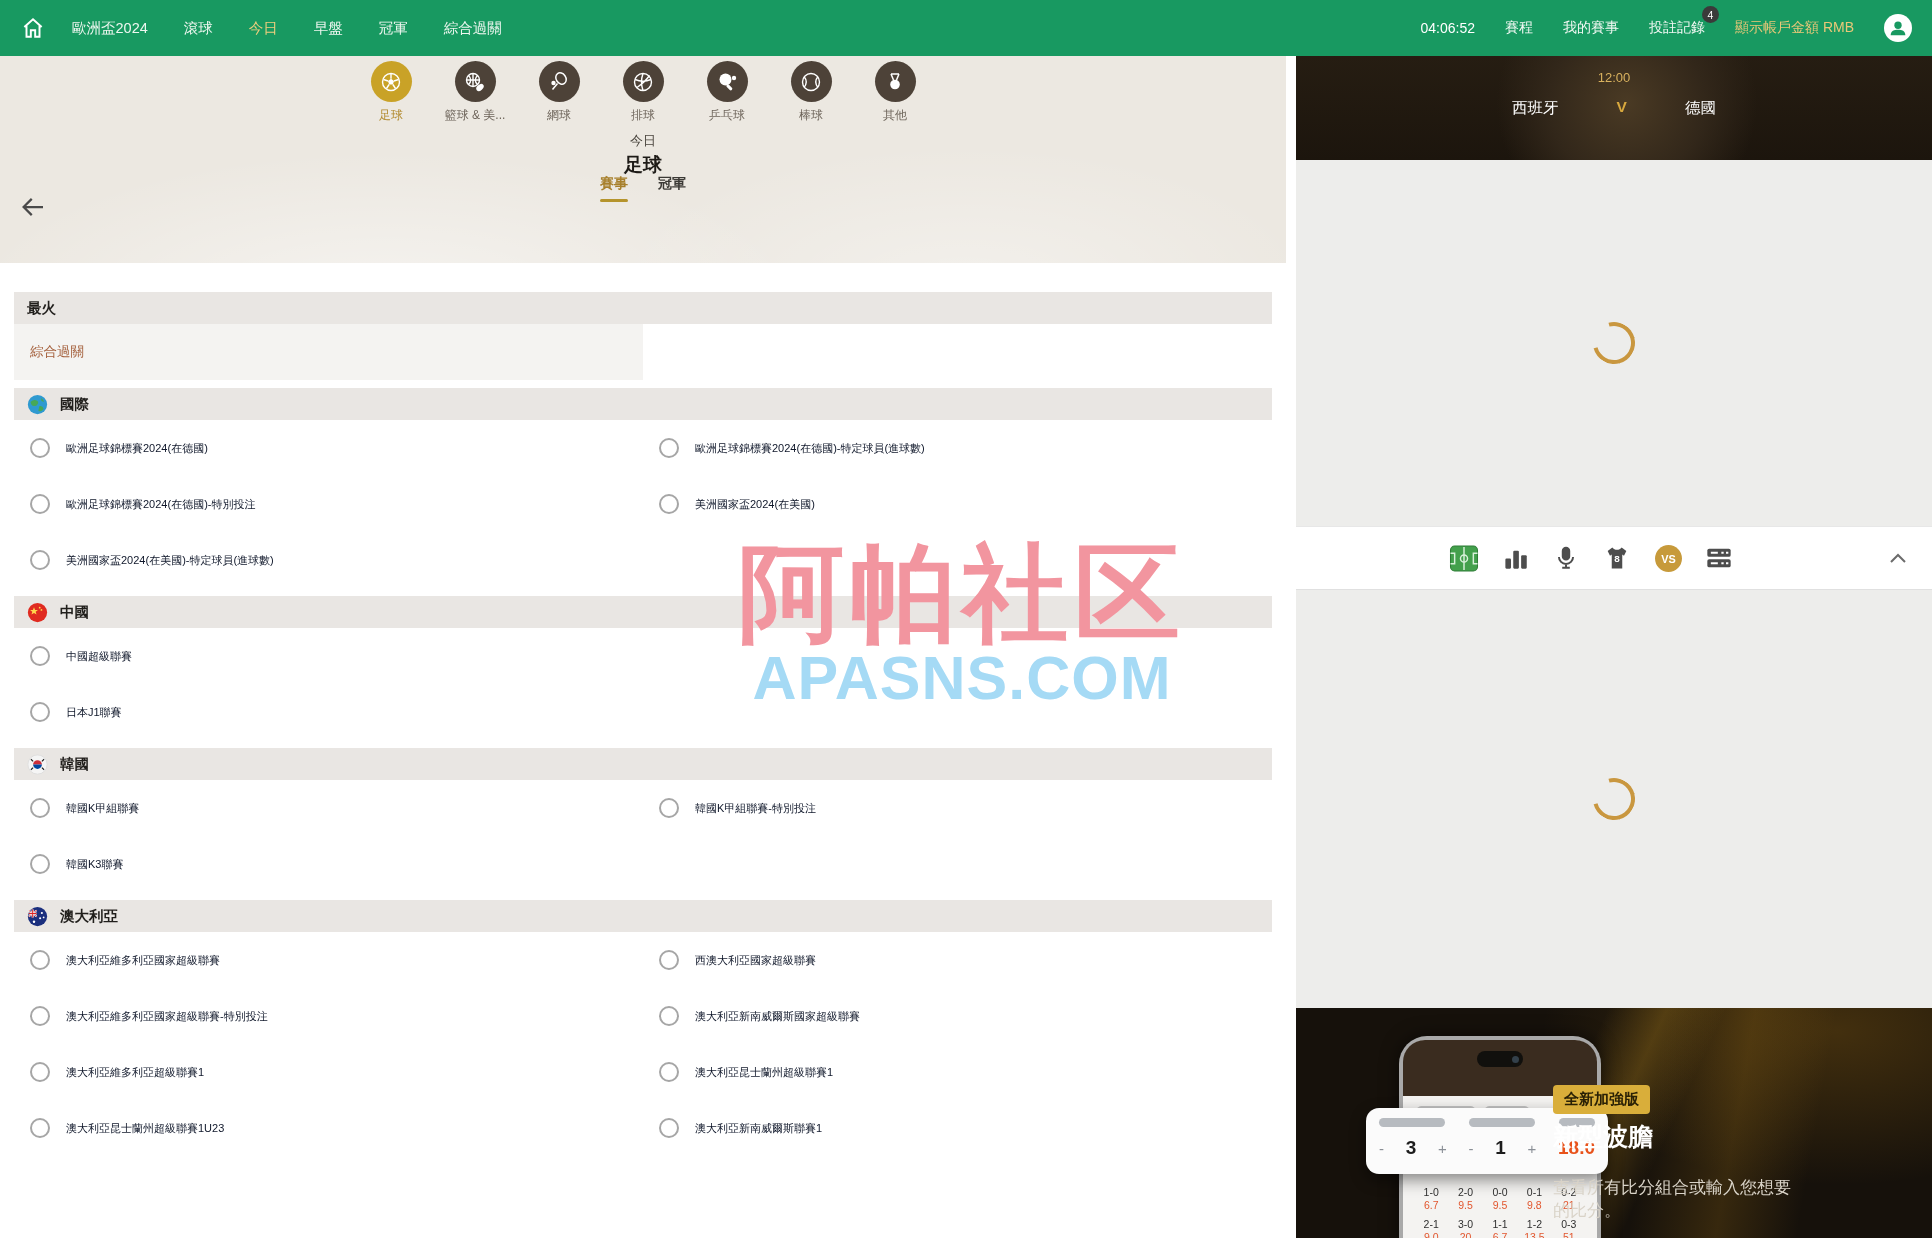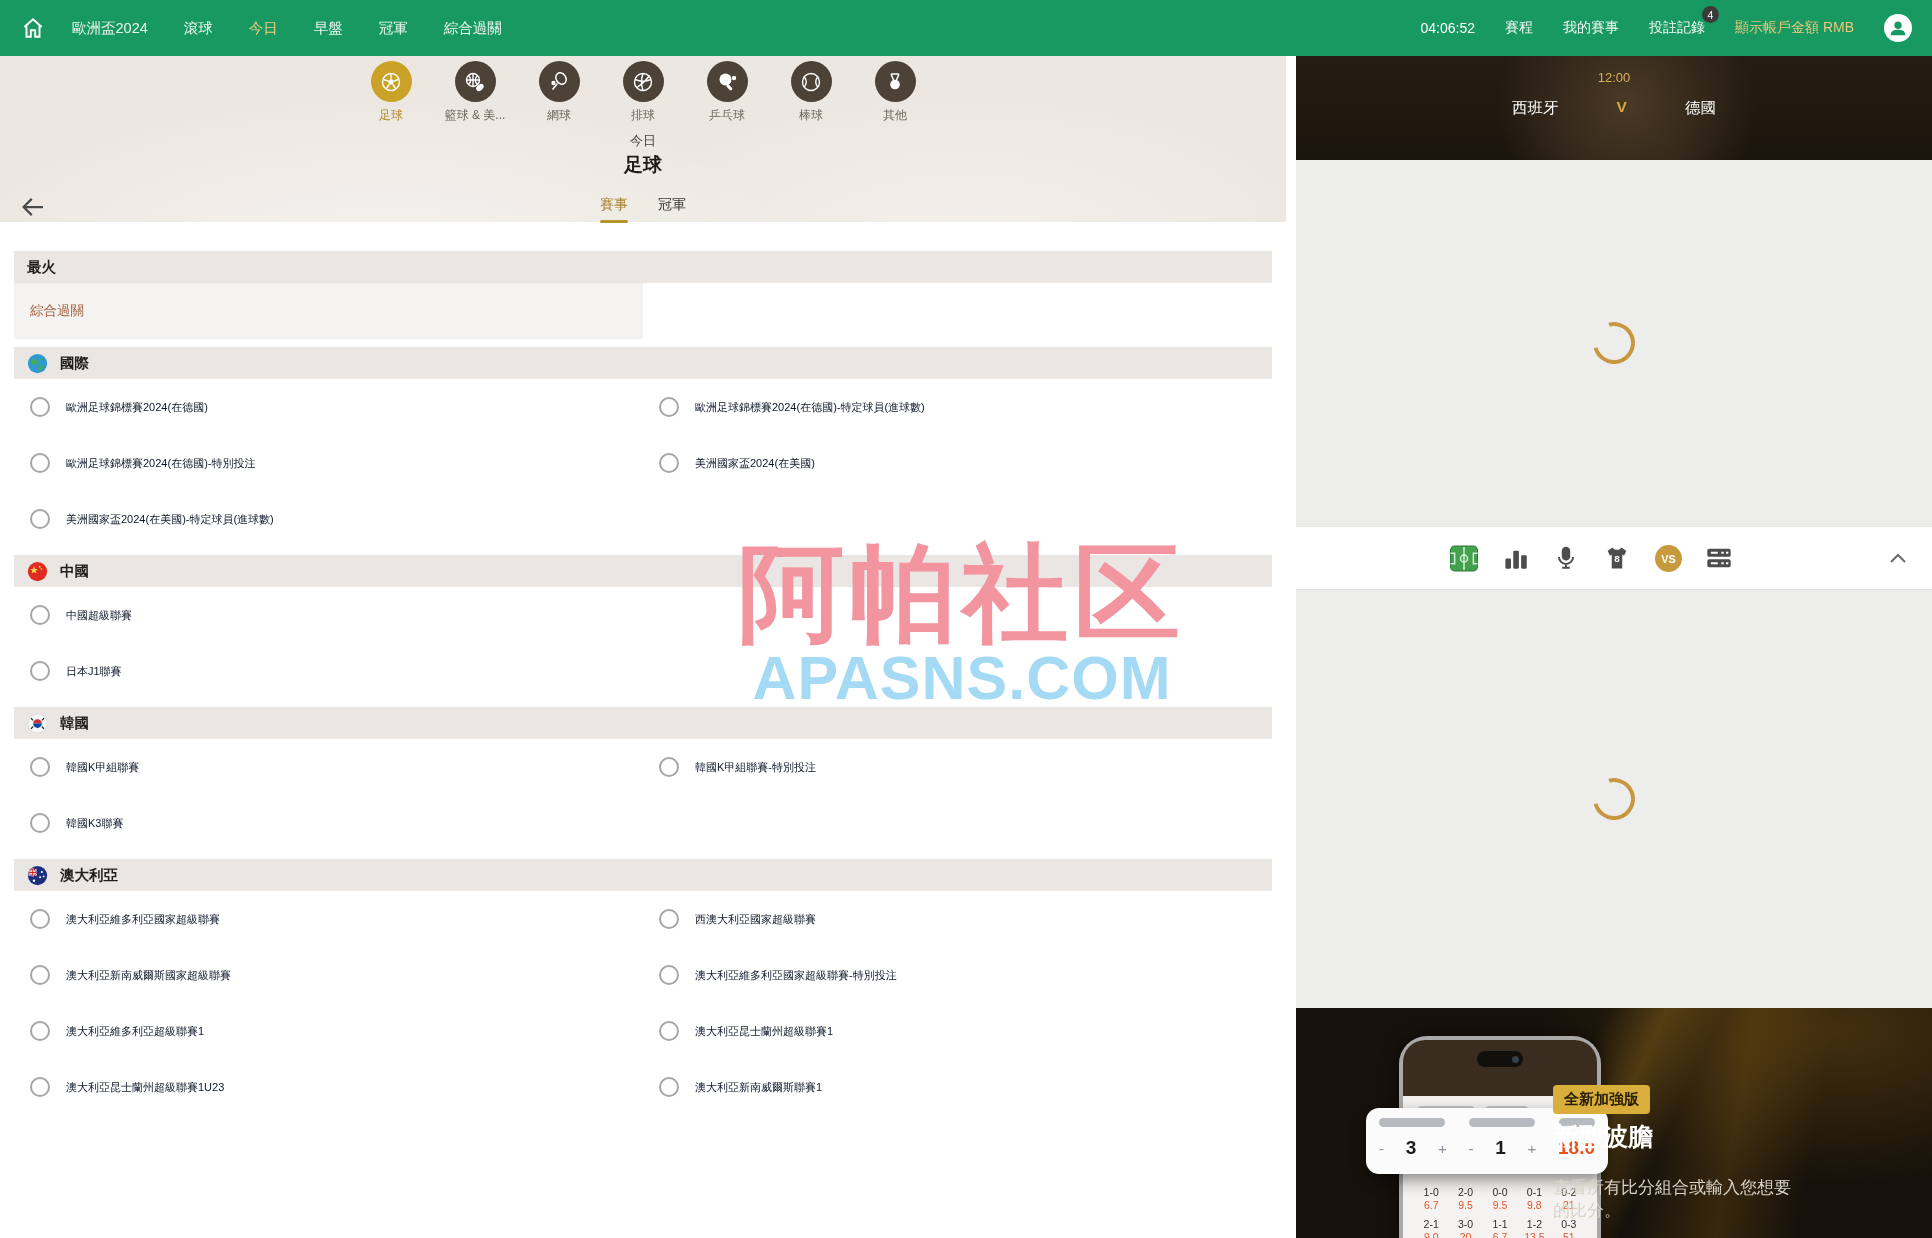--- a/index.html
+++ b/index.html
@@ -21,37 +21,37 @@
   .nav-balance { color:#e9c878; cursor:pointer; }
   .nav-avatar { width:28px; height:28px; border-radius:50%; background:#fff; display:flex; align-items:center; justify-content:center; cursor:pointer; }
 
   
   .main { display:flex; height:1182px; background:#fff; }
   .left-panel { width:1286px; position:relative; }
   .gutter { width:10px; background:#fff; }
   .right-panel { flex:1; position:relative; background:#fff; }
 
   
-  .left-header { height:166px; position:relative;
+  .left-header { height:207px; position:relative;
      background:
        radial-gradient(ellipse 600px 220px at 30% 120%, rgba(255,255,255,.5), rgba(255,255,255,0) 70%),
        radial-gradient(ellipse 500px 200px at 75% 110%, rgba(255,255,255,.35), rgba(255,255,255,0) 70%),
        #ece8e1; }
   .sports { position:absolute; top:5px; left:50%; transform:translateX(-50%); display:flex; }
   .sport { width:84px; text-align:center; cursor:pointer; }
   .sport-circle { width:41px; height:41px; border-radius:50%; background:#4d4238; margin:0 auto;
                   display:flex; align-items:center; justify-content:center; }
   .sport.active .sport-circle { background:#c9a227; }
   .sport-label { font-size:12px; color:#6e655b; margin-top:5px; white-space:nowrap; }
   .sport.active .sport-label { color:#b1892c; }
   .back-arrow { position:absolute; left:18px; top:136px; width:30px; height:30px; cursor:pointer; }
   .page-title { position:absolute; top:76px; left:0; right:0; text-align:center; }
   .page-title .period { font-size:13px; color:#4a453e; }
   .page-title .sport-name { font-size:19px; font-weight:bold; color:#1e1b17; margin-top:2px; }
-  .tabs { position:absolute; top:140px; left:0; right:0; display:flex; justify-content:center; gap:30px; font-size:14px; }
+  .tabs { position:absolute; top:119px; left:0; right:0; display:flex; justify-content:center; gap:30px; font-size:14px;font-weight:bold; }
   .tab { cursor:pointer; color:#3c3a36; padding-bottom:5px; }
   .tab.active { color:#a8802c; }
   .tab.active::after { content:""; display:block; height:3px; background:#b5942c; border-radius:2px; margin-top:6px; }
 
   
   .list { padding:29px 14px 0 14px; background:#fff; }
   .section-header { height:32px; background:#e9e6e3; display:flex; align-items:center; padding-left:13px; gap:12px;
                     font-size:14.5px; font-weight:bold; color:#211f1c; margin-top:8px; }
   .section-header:first-child { margin-top:0; }
   .flag { width:21px; height:21px; border-radius:50%; flex:none; }
@@ -360,25 +360,25 @@
             <span class="cell-label">澳大利亞維多利亞國家超級聯賽</span>
           </div>
           <div class="cell">
             <span class="radio"></span>
             <span class="cell-label">西澳大利亞國家超級聯賽</span>
           </div>
         </div>
         <div class="row">
           <div class="cell">
             <span class="radio"></span>
+            <span class="cell-label">澳大利亞維多利亞國家超級聯賽-特別投注</span>
+          </div>
+          <div class="cell">
+            <span class="radio"></span>
             <span class="cell-label">澳大利亞新南威爾斯國家超級聯賽</span>
-          </div>
-          <div class="cell">
-            <span class="radio"></span>
-            <span class="cell-label">澳大利亞維多利亞國家超級聯賽-特別投注</span>
           </div>
         </div>
         <div class="row">
           <div class="cell">
             <span class="radio"></span>
             <span class="cell-label">澳大利亞維多利亞超級聯賽1</span>
           </div>
           <div class="cell">
             <span class="radio"></span>
             <span class="cell-label">澳大利亞昆士蘭州超級聯賽1</span>

